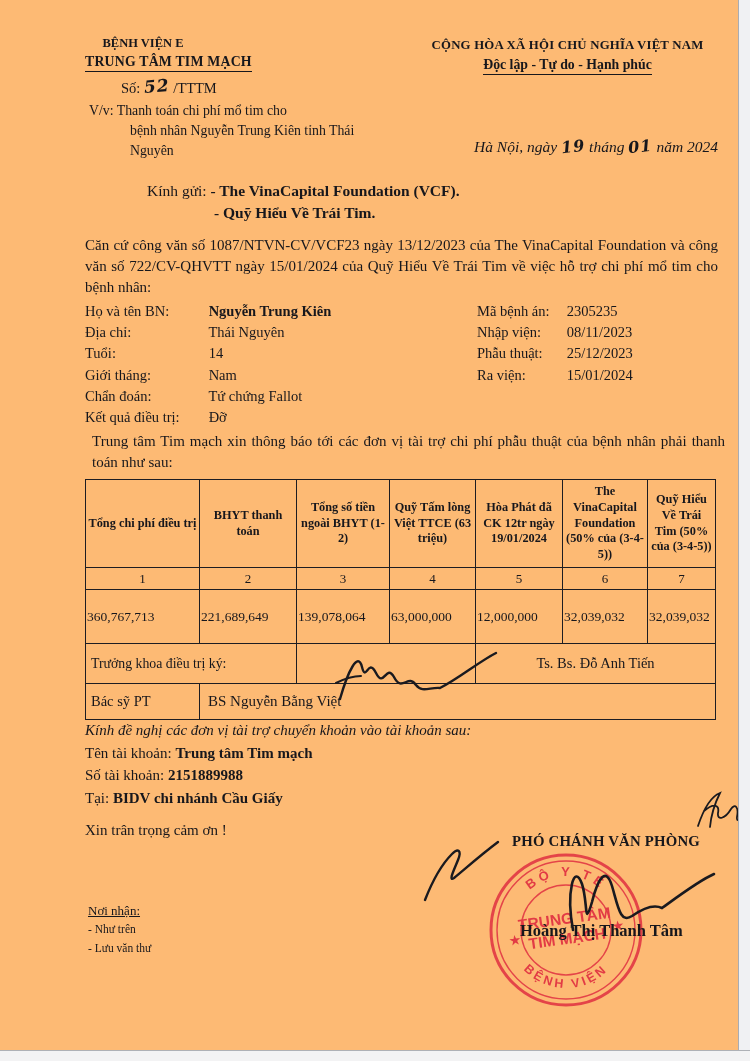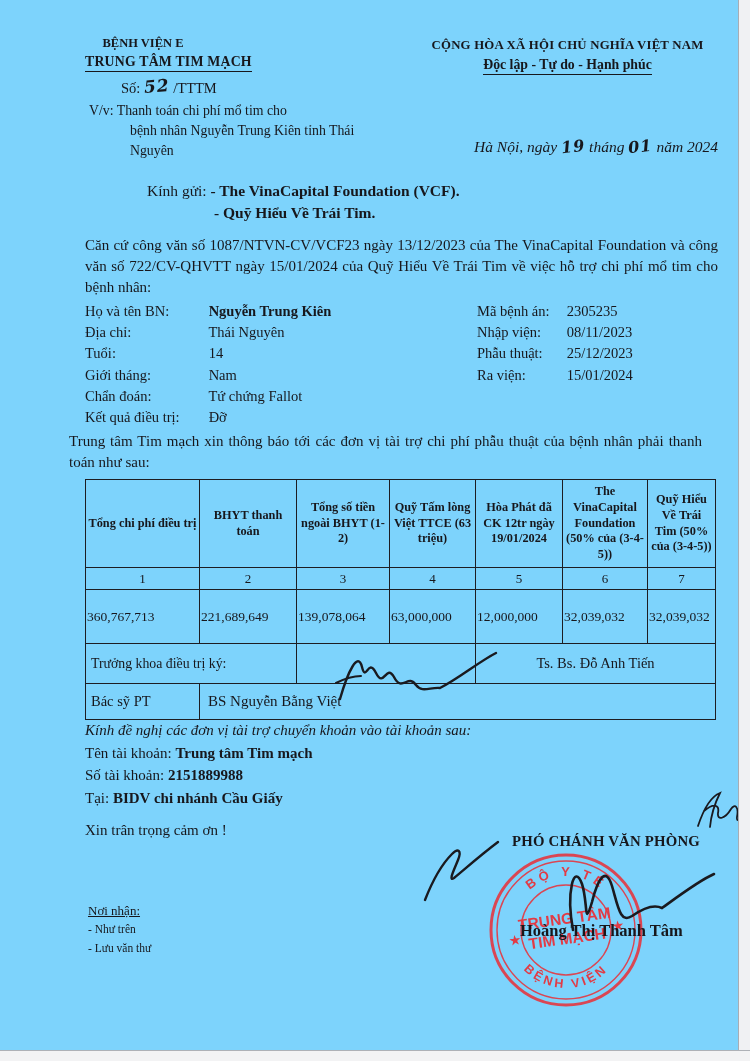--- a/index.html
+++ b/index.html
@@ -1,16 +1,16 @@
 <!DOCTYPE html>
 <html><head>
 <meta charset="utf-8">
 <style>
   html,body{margin:0;padding:0;background:#e9eaec;}
-  .page{position:relative;width:750px;height:1061px;background:#7dd3fc;overflow:hidden;
+  .page{position:relative;width:750px;height:1061px;background:#fdba74;overflow:hidden;
         font-family:"Liberation Serif", serif;color:#17171c;}
   
   .edge-right{position:absolute;top:0;right:0;width:11px;height:100%;background:#f0f1f3;border-left:1.5px solid #a8acb3;z-index:9;}
   .edge-bottom{position:absolute;left:0;bottom:0;width:100%;height:10px;background:#f3f3f4;border-top:1.5px solid #aeb1b6;z-index:9;}
 
   
   .hleft{position:absolute;left:85px;top:36px;width:310px;}
   .org-parent{width:168px;margin-left:-26px;text-align:center;font-size:12.5px;font-weight:bold;}
   .org{display:inline-block;margin-top:3px;font-size:13.8px;font-weight:bold;border-bottom:1.6px solid #17171c;padding-bottom:1px;letter-spacing:.2px;}
   .so-line{margin-top:5px;padding-left:36px;font-size:14.5px;}
@@ -32,21 +32,21 @@
   .intro{position:absolute;left:85px;top:235px;width:633px;font-size:15px;line-height:21px;text-align:justify;}
 
   .patient-left{position:absolute;left:85px;top:303px;font-size:14.5px;}
   .patient-left .prow{height:21.2px;}
   .patient-left .lbl{display:inline-block;width:120px;}
   .patient-right{position:absolute;left:477px;top:303px;font-size:14.5px;}
   .patient-right .prow{height:21.2px;}
   .patient-right .lbl{display:inline-block;width:86px;}
   .bold{font-weight:bold;}
 
-  .notice{position:absolute;left:69px;top:431px;width:633px;font-size:15px;line-height:21px;text-align:justify;}
+  .notice{position:absolute;left:92px;top:431px;width:633px;font-size:15px;line-height:21px;text-align:justify;}
 
   table.costs{position:absolute;left:85px;top:479px;width:630px;border-collapse:collapse;table-layout:fixed;}
   table.costs th,table.costs td{border:1.5px solid #1d1d22;box-sizing:border-box;}
   table.costs th{font-size:12.3px;font-weight:bold;text-align:center;vertical-align:middle;height:88px;padding:2px 2px;line-height:1.28;}
   td.numr{height:22px;text-align:center;font-size:13px;padding:0;}
   td.amt{height:54px;vertical-align:middle;padding-right:7px;font-size:13.5px;}
   td.surg-l{height:36px;font-size:14.5px;padding-left:5px;vertical-align:middle;}
   td.surg-v{font-size:15px;padding-left:8px;vertical-align:middle;}
   td.head-l{height:40px;font-size:13.8px;padding-left:5px;vertical-align:middle;}
   td.head-sig{position:relative;}

